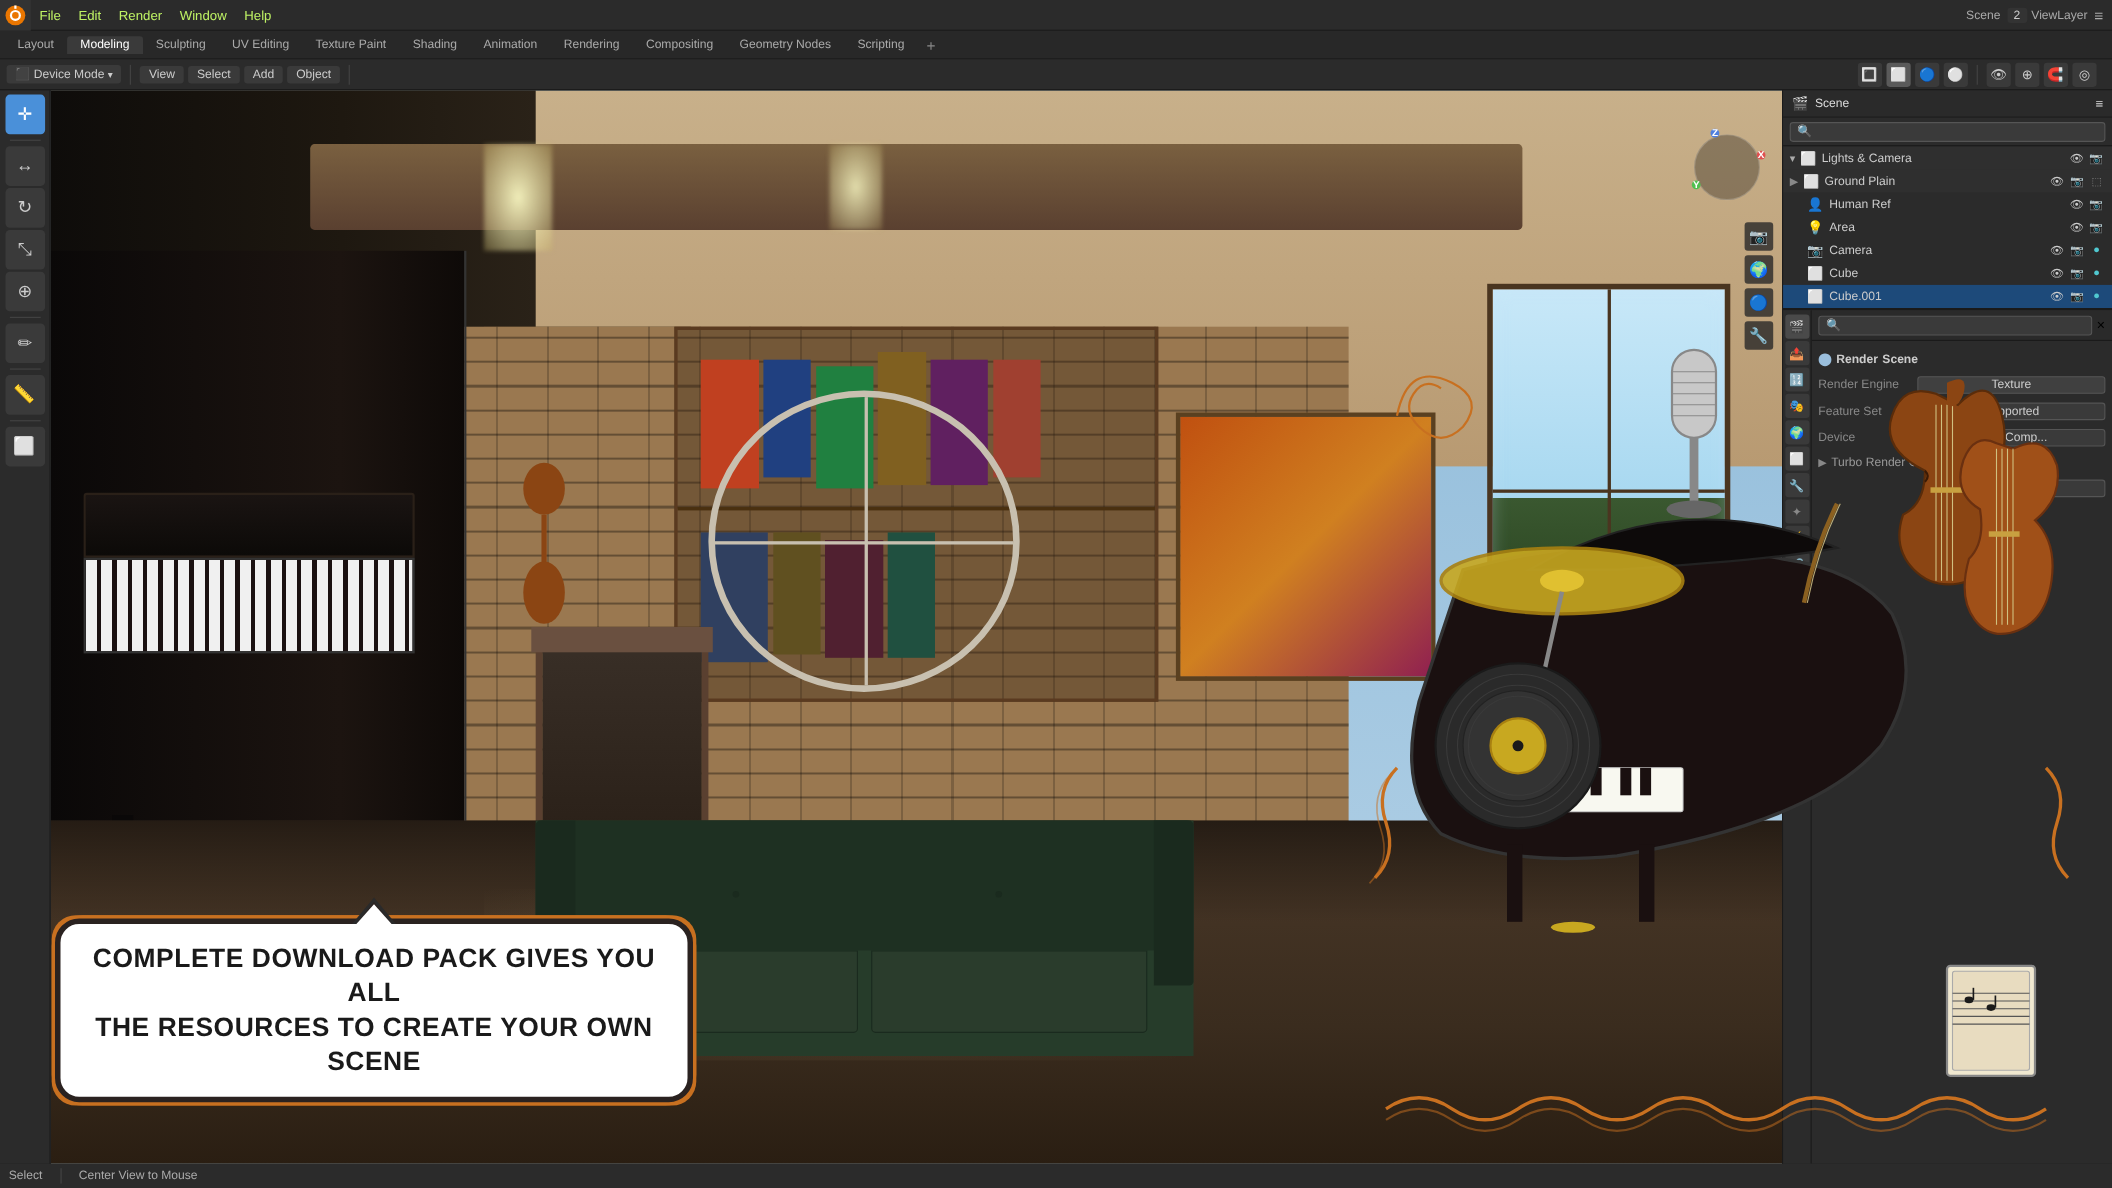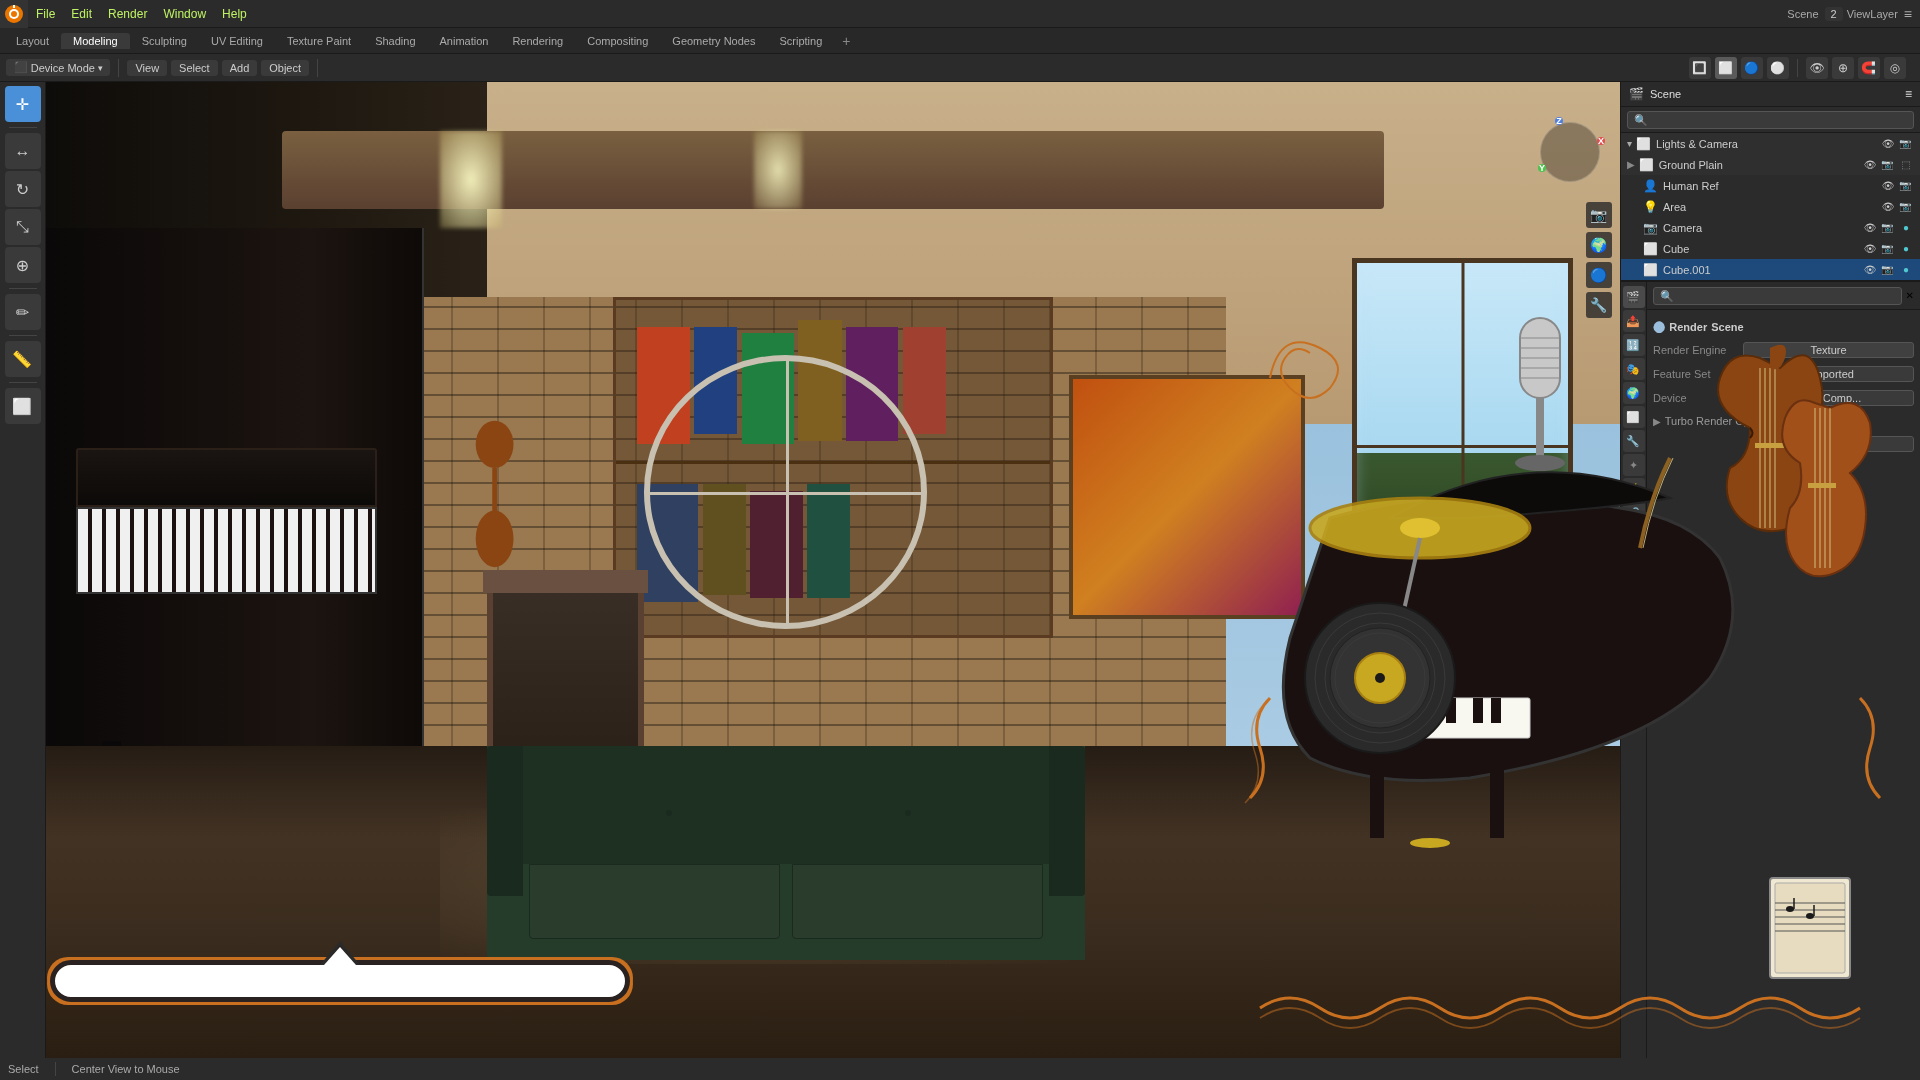--- a/index.html
+++ b/index.html
@@ -987,13 +987,15 @@
       <path d="M0,50 Q10,0 50,20 Q80,35 60,60 Q40,80 20,60 Q5,45 15,30 Q25,15 40,25" stroke="#c87020" stroke-width="2" fill="none"></path>
     </g>
   </svg>
 </div>
 
 <div id="speech-bubble" style="position:absolute;bottom:78px;right:40px;width:580px;background:#fff;border:5px solid #2a2220;border-radius:22px;padding:16px 24px;z-index:300;text-align:center;box-shadow:3px 3px 0 #c87020,-3px -3px 0 #c87020, 3px -3px 0 #c87020, -3px 3px 0 #c87020;">
 
   <div style="position:absolute;top:-20px;left:50%;transform:translateX(-50%);width:0;height:0;border-left:16px solid transparent;border-right:16px solid transparent;border-bottom:20px solid #2a2220;"></div>
   <div style="position:absolute;top:-13px;left:50%;transform:translateX(-50%);width:0;height:0;border-left:12px solid transparent;border-right:12px solid transparent;border-bottom:14px solid #fff;"></div>
 
+  <div class="bubble-text-line1" style="font-size:24px;font-weight:900;color:#1a1a1a;line-height:1.3;text-transform:uppercase;font-family:Arial,sans-serif;letter-spacing:0.5px;">COMPLETE DOWNLOAD PACK GIVES YOU ALL</div>
+  <div class="bubble-text-line2" style="font-size:24px;font-weight:900;color:#1a1a1a;line-height:1.3;text-transform:uppercase;font-family:Arial,sans-serif;letter-spacing:0.5px;">THE RESOURCES TO CREATE YOUR OWN SCENE</div>
 </div>
 
 </body></html>

